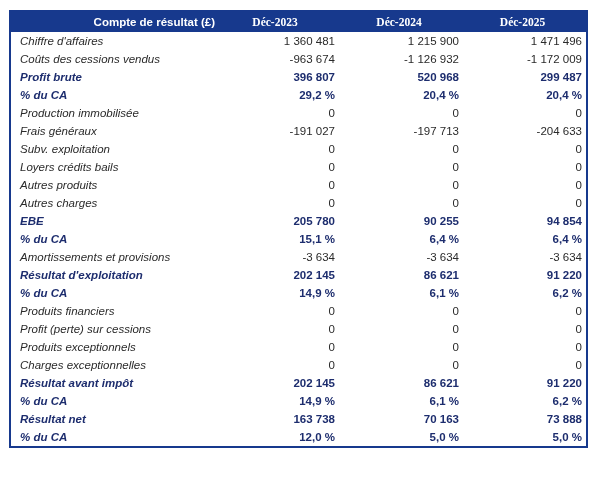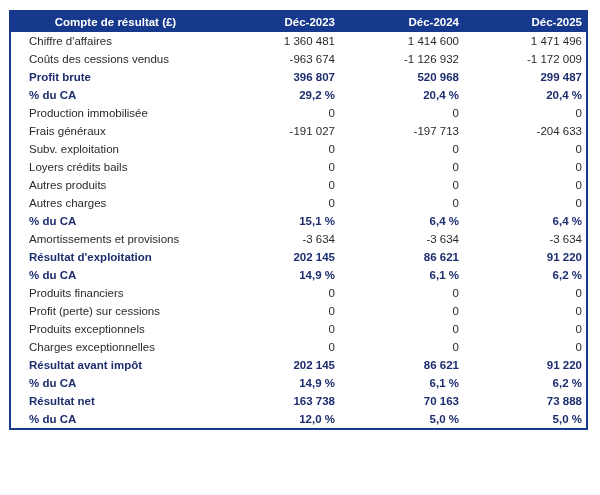--- a/index.html
+++ b/index.html
@@ -32,32 +32,32 @@
   col.c-num   { width: 124px; }
   thead th {
     background: var(--header-bg);
     color: #ffffff;
     font-size: 11.5px;
     font-weight: bold;
     height: 21px;
     padding: 0;
     white-space: nowrap;
   }
-  thead th.label { text-align: center;  padding-left: 5px; }
-  thead th.num   { text-align: right; padding-right: 4px; }
+  thead th.label { text-align: right;  padding-left: 5px; }
+  thead th.num   { padding-right: 4px; font-family: Liberation Serif, serif; }
   tbody td {
     height: 18px;
     padding: 0;
     font-size: 11.5px;
     line-height: 18px;
     color: var(--body-text);
     white-space: nowrap;
     overflow: hidden;
   }
-  tbody td.label { text-align: left;  padding-left: 18px; }
+  tbody td.label { text-align: left;  padding-left: 9px; font-style: italic; }
   tbody td.num   { text-align: right; padding-right: 4px; }
   tr.bold-row td {
     color: var(--bold-text);
     font-weight: bold;
   }
 </style>
 </head>
 <body>
 
 <div class="wrap">
@@ -73,21 +73,21 @@
         <th class="label">Compte de résultat (£)</th>
         <th class="num">Déc-2023</th>
         <th class="num">Déc-2024</th>
         <th class="num">Déc-2025</th>
       </tr>
     </thead>
     <tbody>
         <tr>
           <td class="label">Chiffre d'affaires</td>
           <td class="num">1 360 481</td>
-          <td class="num">1 414 600</td>
+          <td class="num">1 215 900</td>
           <td class="num">1 471 496</td>
         </tr>
         <tr>
           <td class="label">Coûts des cessions vendus</td>
           <td class="num">-963 674</td>
           <td class="num">-1 126 932</td>
           <td class="num">-1 172 009</td>
         </tr>
         <tr class="bold-row">
           <td class="label">Profit brute</td>
@@ -129,20 +129,26 @@
           <td class="label">Autres produits</td>
           <td class="num">0</td>
           <td class="num">0</td>
           <td class="num">0</td>
         </tr>
         <tr>
           <td class="label">Autres charges</td>
           <td class="num">0</td>
           <td class="num">0</td>
           <td class="num">0</td>
+        </tr>
+        <tr class="bold-row">
+          <td class="label">EBE</td>
+          <td class="num">205 780</td>
+          <td class="num">90 255</td>
+          <td class="num">94 854</td>
         </tr>
         <tr class="bold-row">
           <td class="label">% du CA</td>
           <td class="num">15,1 %</td>
           <td class="num">6,4 %</td>
           <td class="num">6,4 %</td>
         </tr>
         <tr>
           <td class="label">Amortissements et provisions</td>
           <td class="num">-3 634</td>

